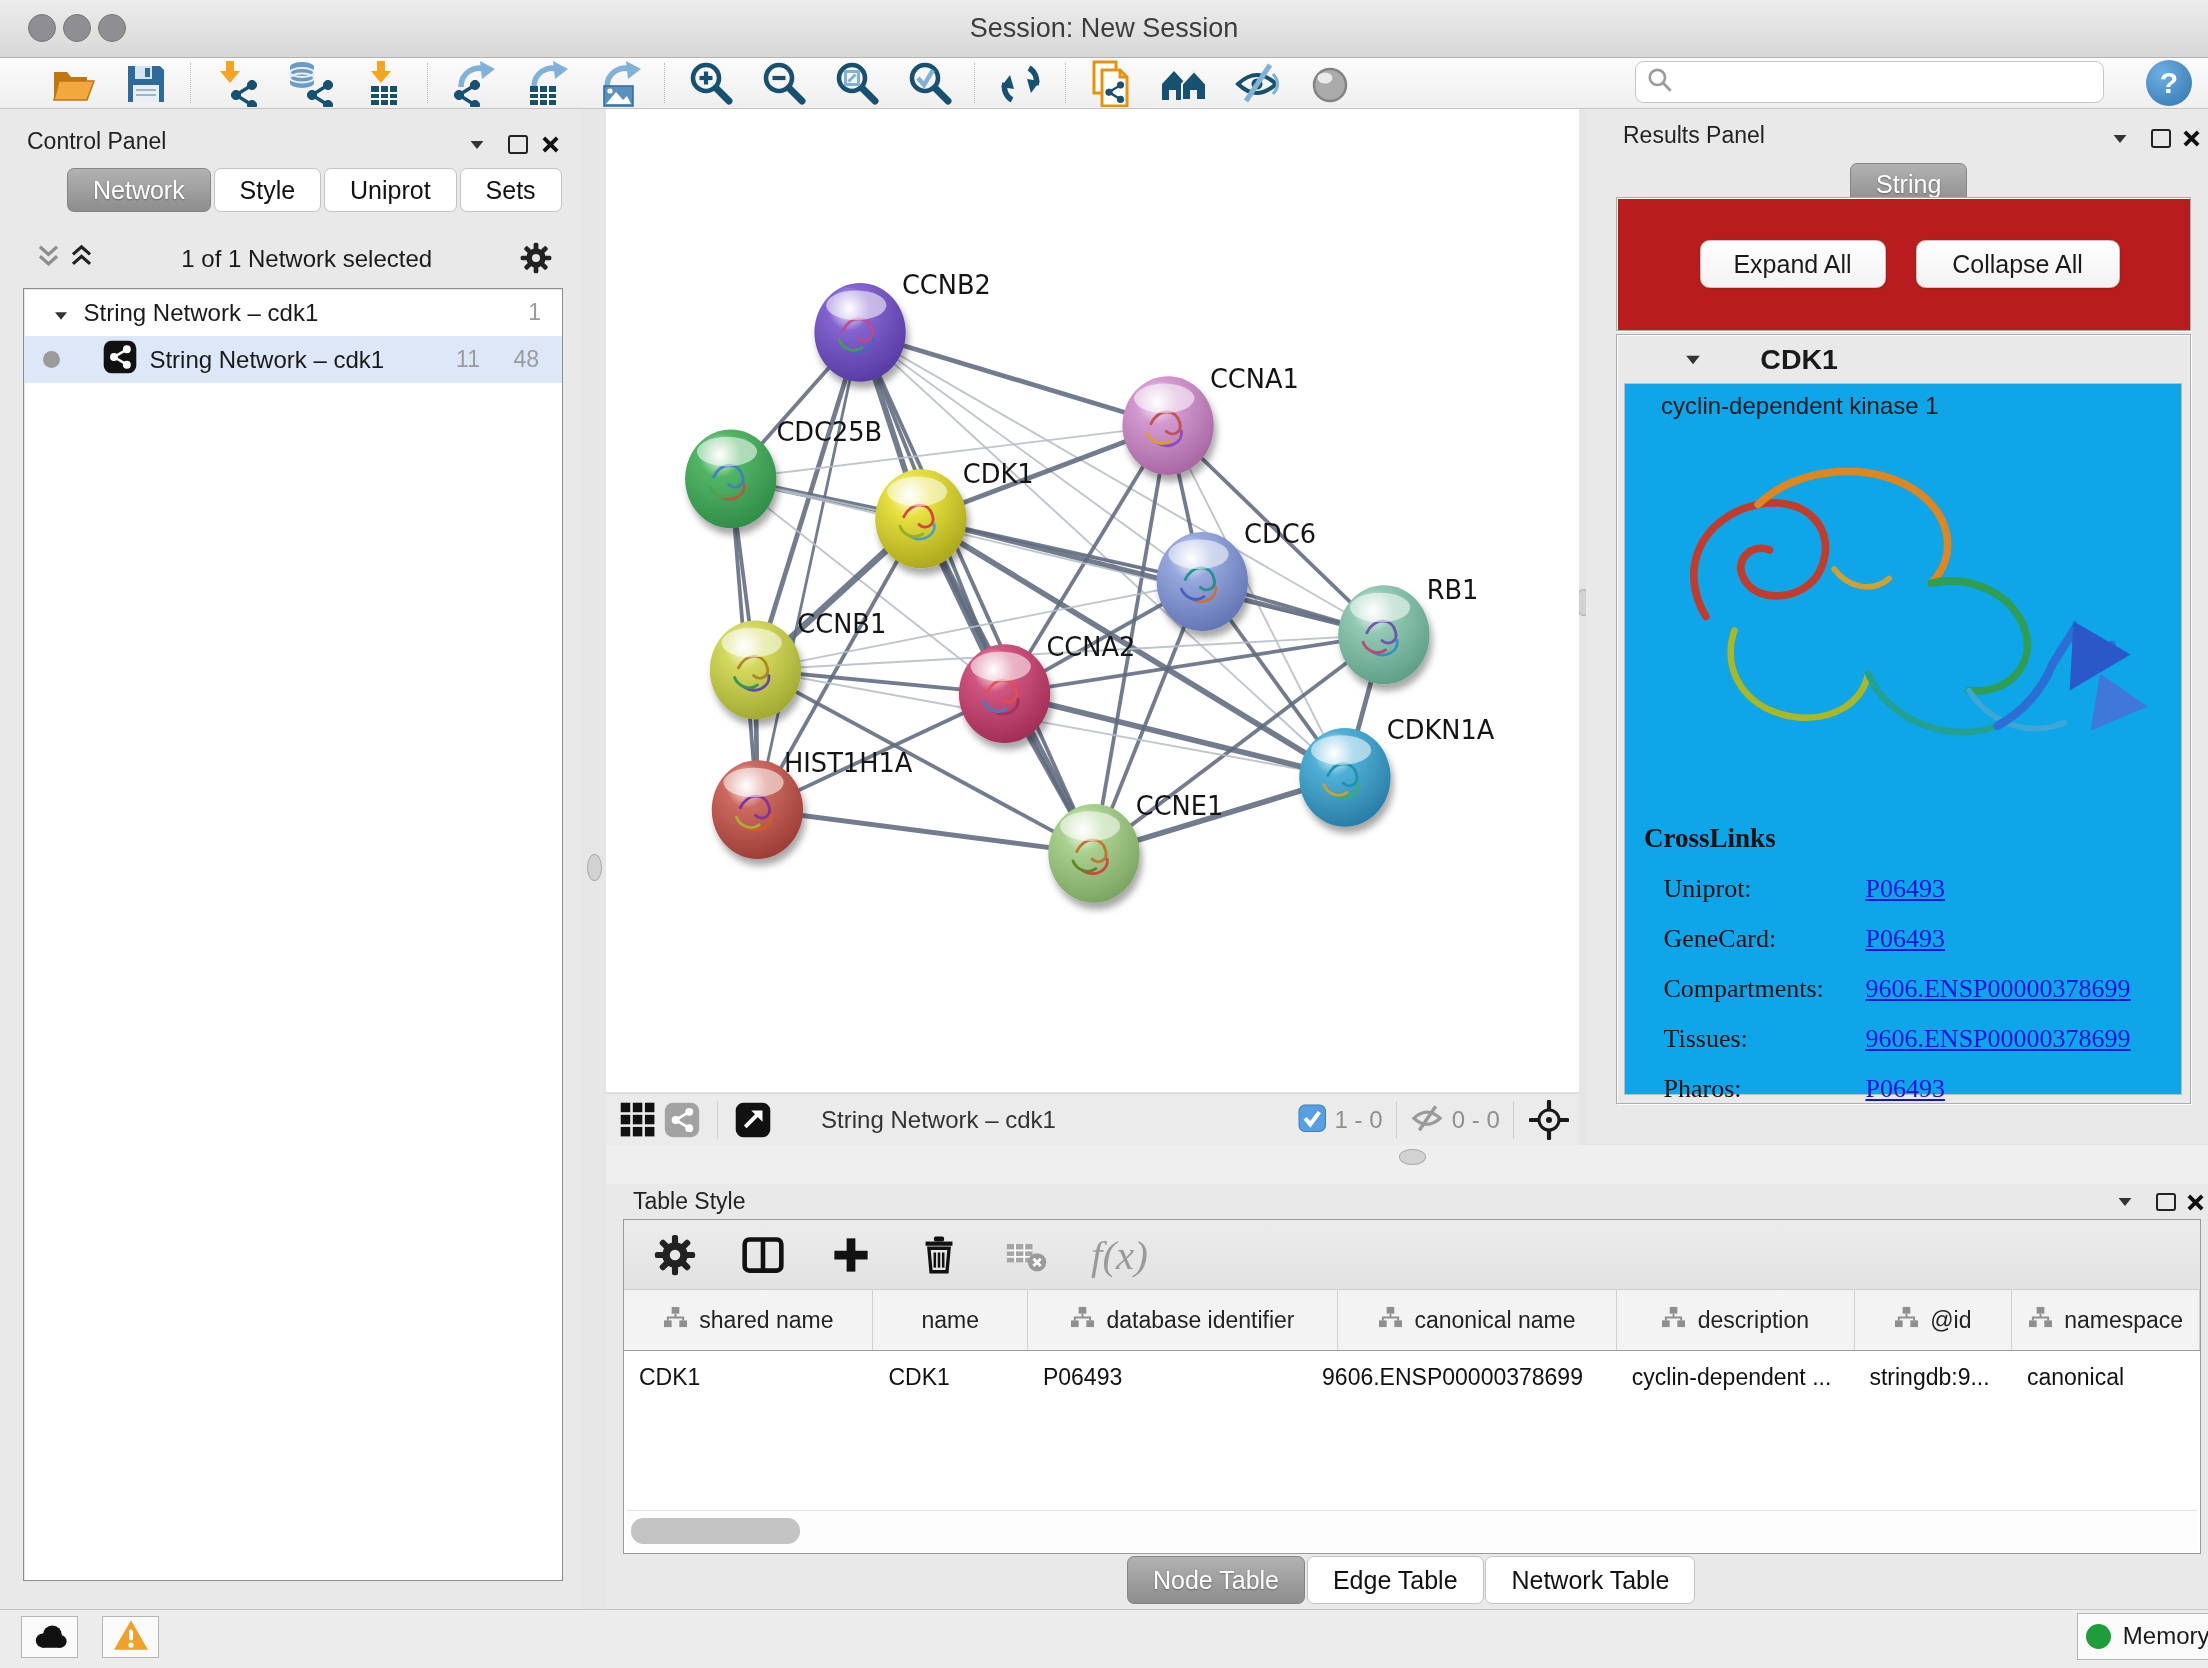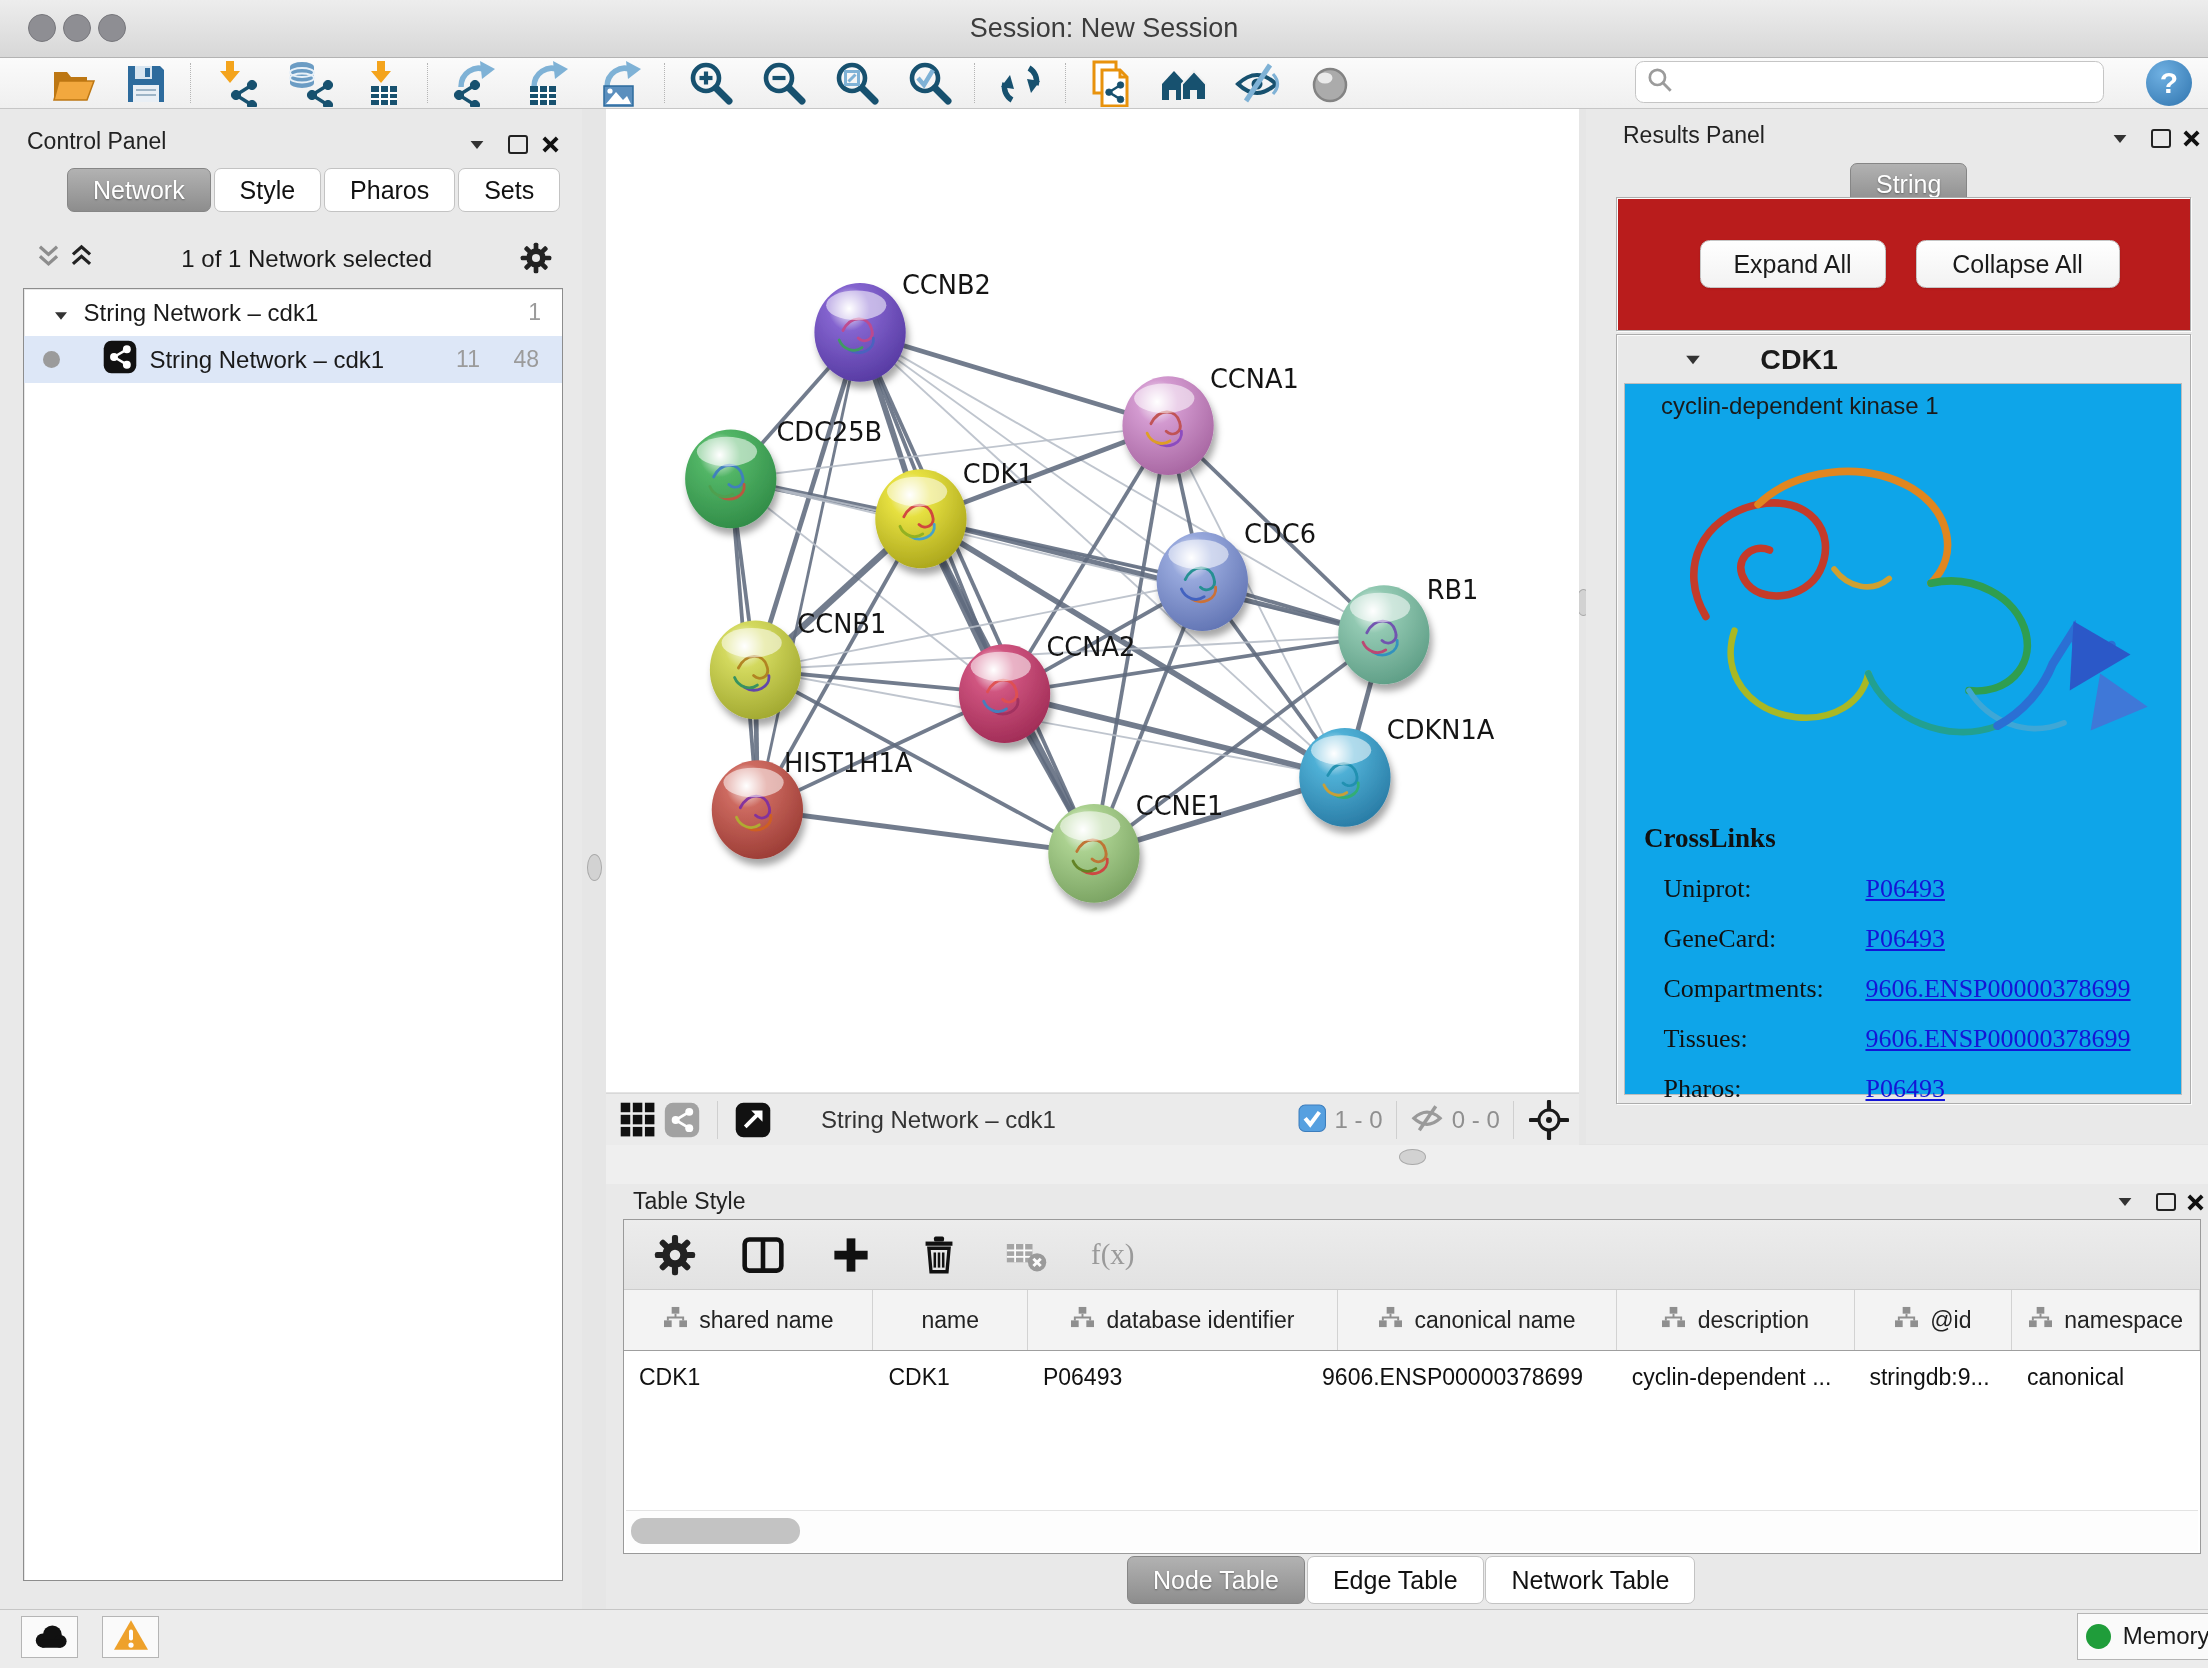--- a/index.html
+++ b/index.html
@@ -70,21 +70,21 @@
               border-bottom:1px solid #cccccc;display:flex;align-items:center;gap:40px;padding-left:27px;box-sizing:border-box;}
   #tp-header{position:absolute;left:0;top:70px;width:100%;height:61px;display:flex;background:#f3f3f3;border-bottom:1px solid #9f9f9f;box-sizing:border-box;}
   .th-cell{display:flex;align-items:center;justify-content:center;gap:11.4px;border-right:1px solid #d2d2d2;
            font-size:23px;color:#222;box-sizing:border-box;overflow:hidden;white-space:nowrap;}
   #tp-row{position:absolute;left:0;top:131px;width:100%;height:53px;display:flex;background:#fff;}
   .td-cell{display:flex;align-items:center;font-size:23px;color:#111;padding-left:15px;box-sizing:border-box;
            overflow:hidden;white-space:nowrap;}
   #tp-hscroll{position:absolute;left:1.9px;bottom:1.9px;width:calc(100% - 3.8px);height:40px;background:#fdfdfd;border-top:1px solid #e3e3e3;}
   #tp-thumb{position:absolute;left:4.8px;top:6.7px;width:169px;height:26px;background:#c3c3c3;border-radius:12.4px;}
   #tp-tabs{left:521px;top:372px;display:flex;gap:1.9px;}
-  .fx{font-family:"Liberation Serif",serif;font-size:29px;color:#9a9a9a;}
+  .fx{font-family:"Liberation Serif",serif;font-style:italic;font-size:41px;color:#9a9a9a;}
   
   #status-bar{left:0;top:1609px;width:2208px;height:59px;background:#ececec;border-top:1px solid #c6c6c6;padding-left:32px;}
   .sb-btn{position:absolute;top:5.7px;width:55px;height:40px;background:#fafafa;border:1.9px solid #b5b5b5;
           display:flex;align-items:center;justify-content:center;}
   #memory-btn{position:absolute;right:21px;top:2.9px;width:140px;height:45px;background:#fafafa;border:1.9px solid #b5b5b5;
               display:flex;align-items:center;justify-content:center;gap:11.4px;font-size:24px;}
   #memory-dot{width:25px;height:25px;border-radius:50%;background:#1f9d3a;}
   text.nlabel{font-family:"DejaVu Sans","Liberation Sans",sans-serif;font-size:27px;fill:#141414;}
 </style>
 </head>
@@ -306,21 +306,21 @@
       </span>
     <span class="abs win-ico" style="left:538px;top:23px">
       <svg width="19" height="19" viewBox="0 0 20 20">
           <line x1="3" y1="3" x2="17" y2="17" stroke="#111" stroke-width="4"></line>
           <line x1="17" y1="3" x2="3" y2="17" stroke="#111" stroke-width="4"></line>
         </svg>
     </span>
     <div id="cp-tabs" class="abs">
         <div class="tab sel">Network</div>
         <div class="tab">Style</div>
-        <div class="tab">Pharos</div>
+        <div class="tab">Uniprot</div>
         <div class="tab">Sets</div>
       </div>
     <div id="cp-status-row" class="abs">
       <span style="margin-left:13.3px">
         <svg width="25" height="28.5" viewBox="0 0 26 30">
             <polyline points="4,4 13,12 22,4" fill="none" stroke="#8d8d8d" stroke-width="3.4"></polyline>
             <polyline points="4,14 13,22 22,14" fill="none" stroke="#8d8d8d" stroke-width="3.4"></polyline>
           </svg>
       </span>
       <span style="margin-left:7.6px">

